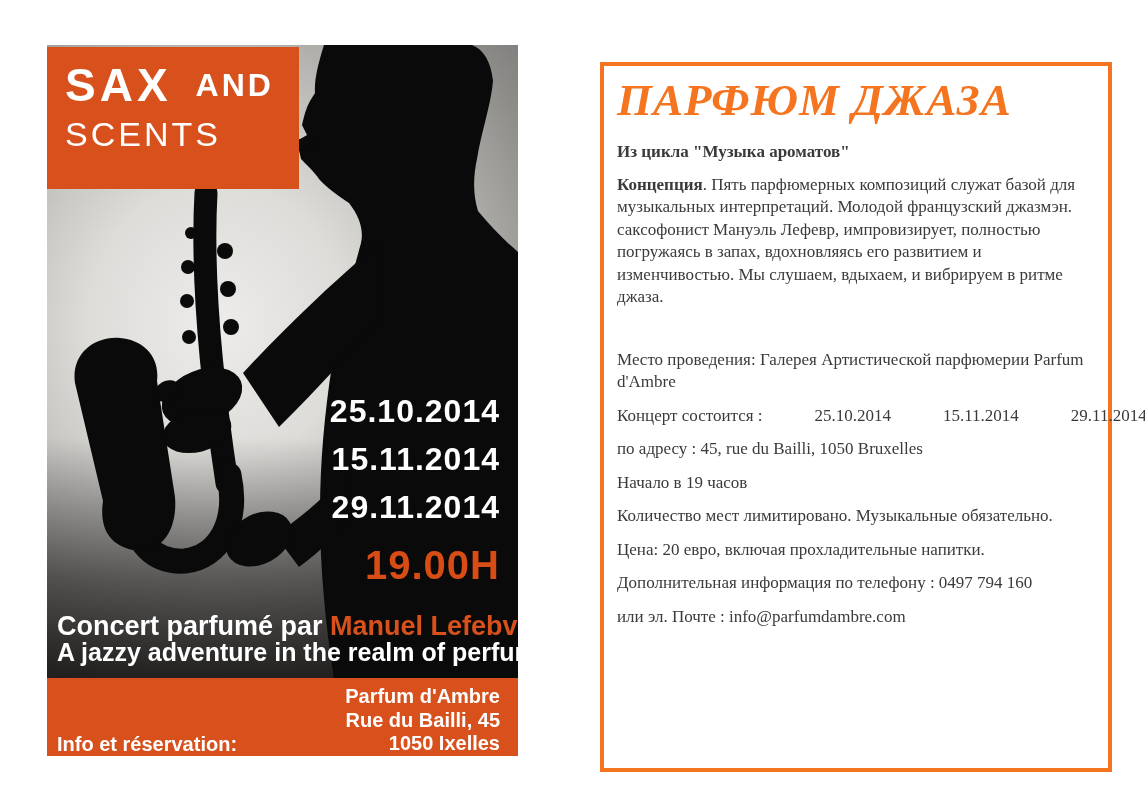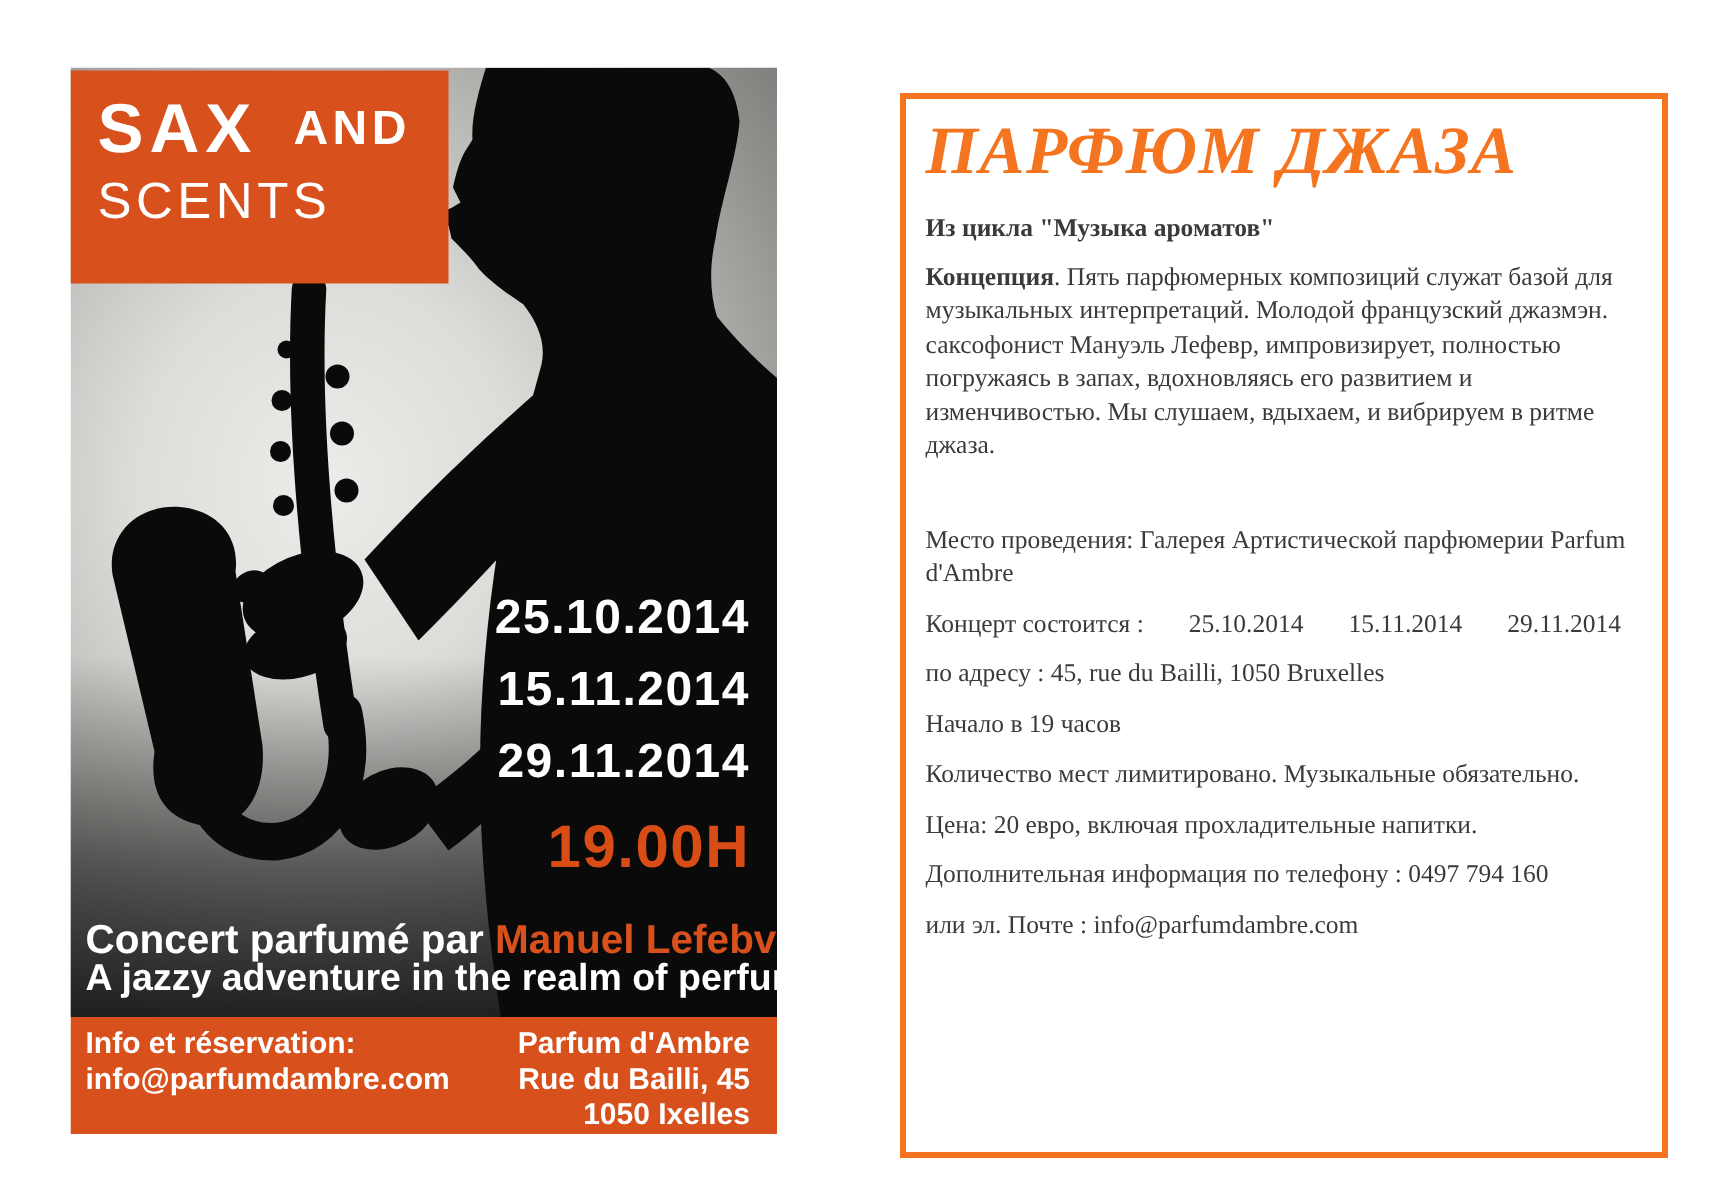--- a/index.html
+++ b/index.html
@@ -31,21 +31,21 @@
 
   .concert-lines { position:absolute; left:10px; top:567px; width:455px; color:#ffffff; }
   .concert-l1 { font-size:27px; font-weight:bold; line-height:28px; white-space:nowrap; }
   .concert-l2 { font-size:25px; font-weight:bold; line-height:25px; white-space:nowrap; }
 
   .poster-footer {
     position:absolute; left:0; bottom:0; width:471px; height:78px;
     display:flex; justify-content:space-between;
     padding:7px 18px 0 10px; color:#ffffff;
   }
-  .pf-left  { text-align:left; }
+  .pf-left  { text-align:left;margin-top:48px; }
   .pf-right { text-align:right; }
   .pf-line  { font-size:20px; font-weight:bold; line-height:23.5px; }
 
   
   .flyer {
     position:absolute; left:600px; top:30px; width:512px; height:710px;
     background:#ffffff; border:4px solid; padding:9px 12px 0 13px;
     font-family:"Liberation Serif", "DejaVu Serif", serif; color:#3a3a3a;margin-top:32px;
   }
   .flyer-title {
@@ -161,21 +161,21 @@
   <div class="flyer" style="border-color:#f47420;">
     <div class="flyer-title" style="color:#f47420;">ПАРФЮМ ДЖАЗА</div>
 
     <p class="f-subtitle">Из цикла "Музыка ароматов"</p>
 
 
     <p><span class="f-bold">Концепция</span><span>. Пять парфюмерных композиций служат базой  для музыкальных интерпретаций. Молодой французский джазмэн. саксофонист Мануэль Лефевр, импровизирует, полностью погружаясь в запах, вдохновляясь его развитием и изменчивостью. Мы слушаем, вдыхаем, и вибрируем в ритме джаза.</span></p>
 
     <p class="f-venue">Место проведения: Галерея Артистической парфюмерии Parfum d'Ambre</p>
 
-    <p class="f-dates-row" style="margin-bottom: 11px;">
+    <p class="f-dates-row" style="margin-bottom: 11px; gap: 22px;">
       <span>Концерт состоится :</span>
       <span class="f-date">25.10.2014</span>
       <span class="f-date">15.11.2014</span>
       <span class="f-date">29.11.2014</span>
     </p>
 
     <p style="margin-bottom: 11px;">по адресу : 45, rue du Bailli, 1050 Bruxelles</p>
     <p style="margin-bottom: 11px;">Начало в 19 часов</p>
     <p style="margin-bottom: 11px;">Количество мест лимитировано. Музыкальные обязательно.</p>
     <p style="margin-bottom: 11px;">Цена: 20 евро, включая прохладительные напитки.</p>

